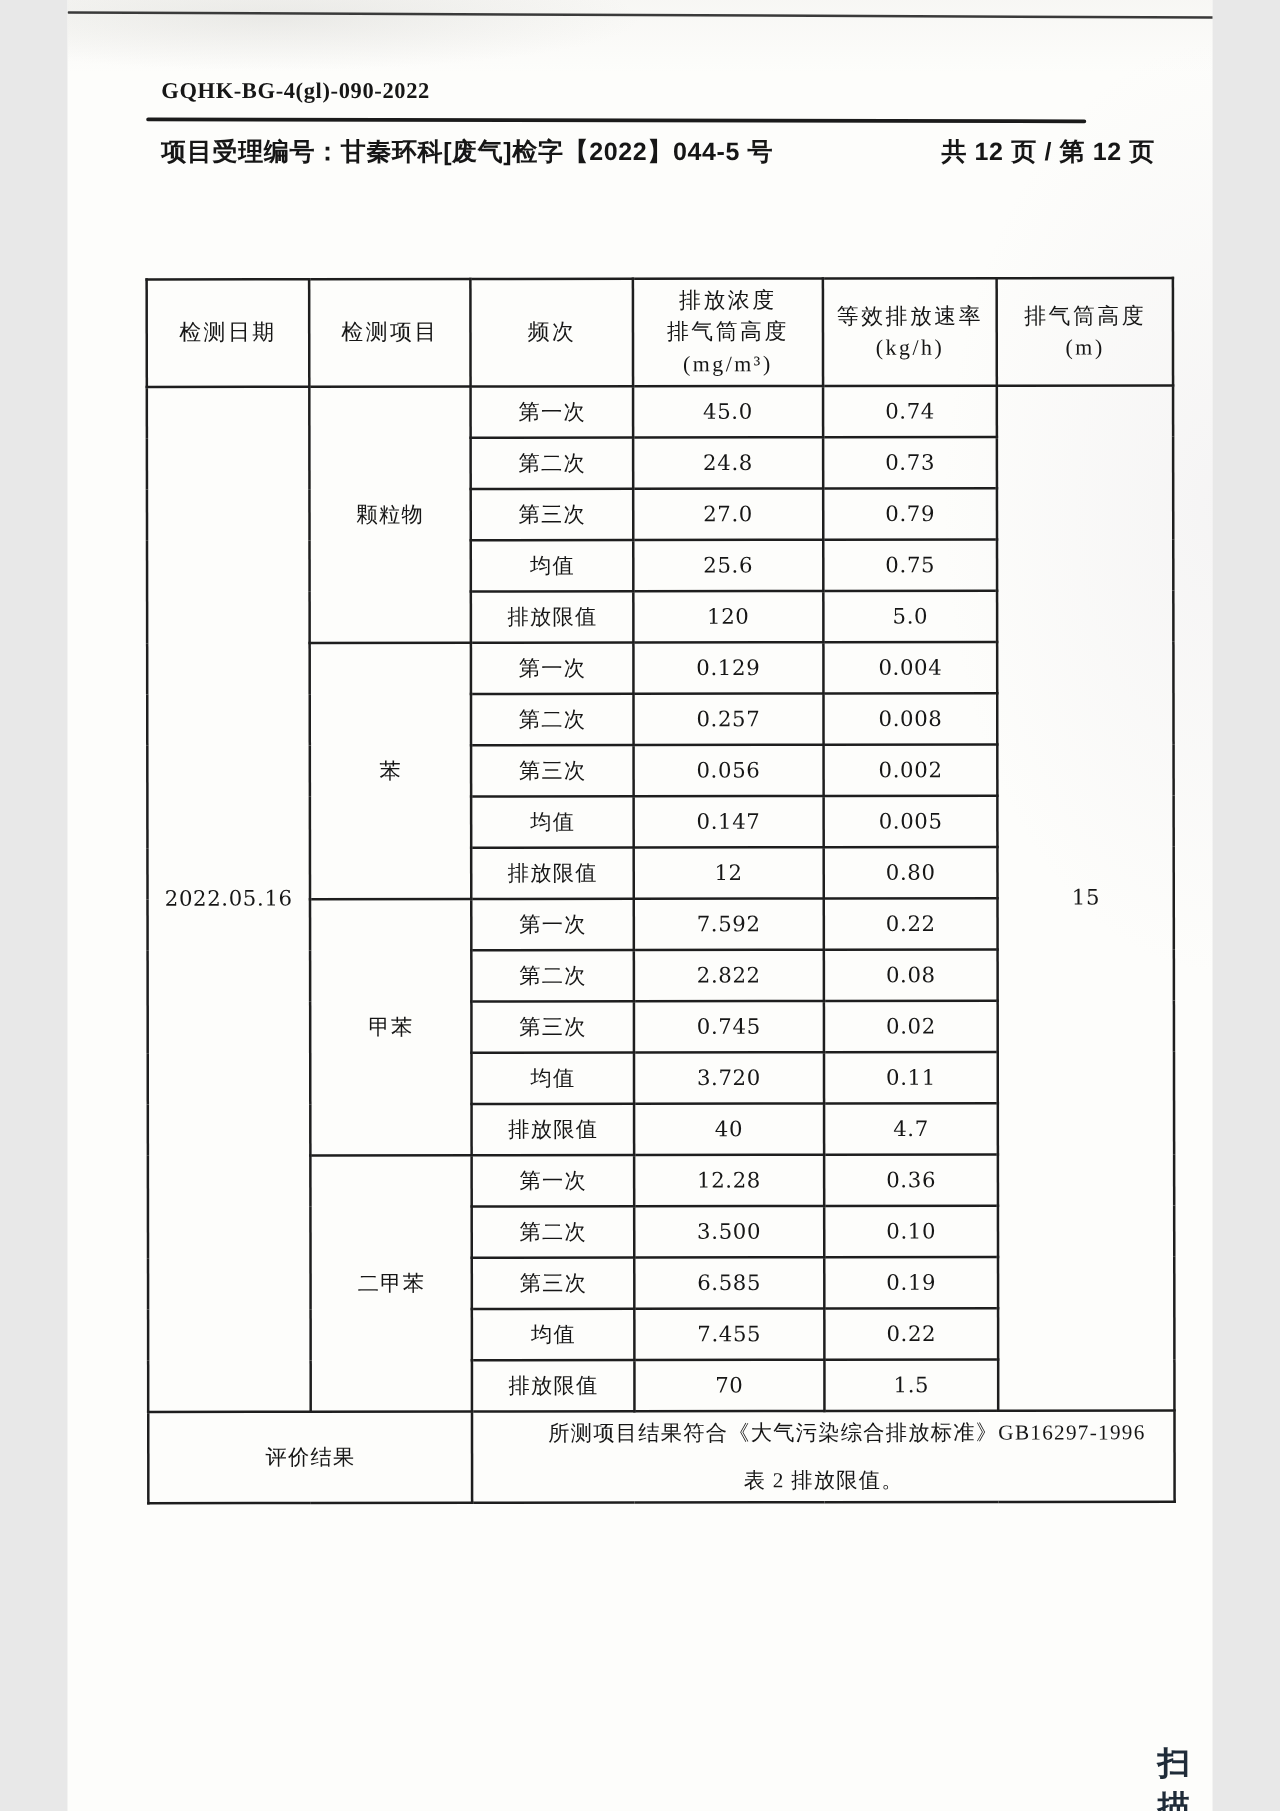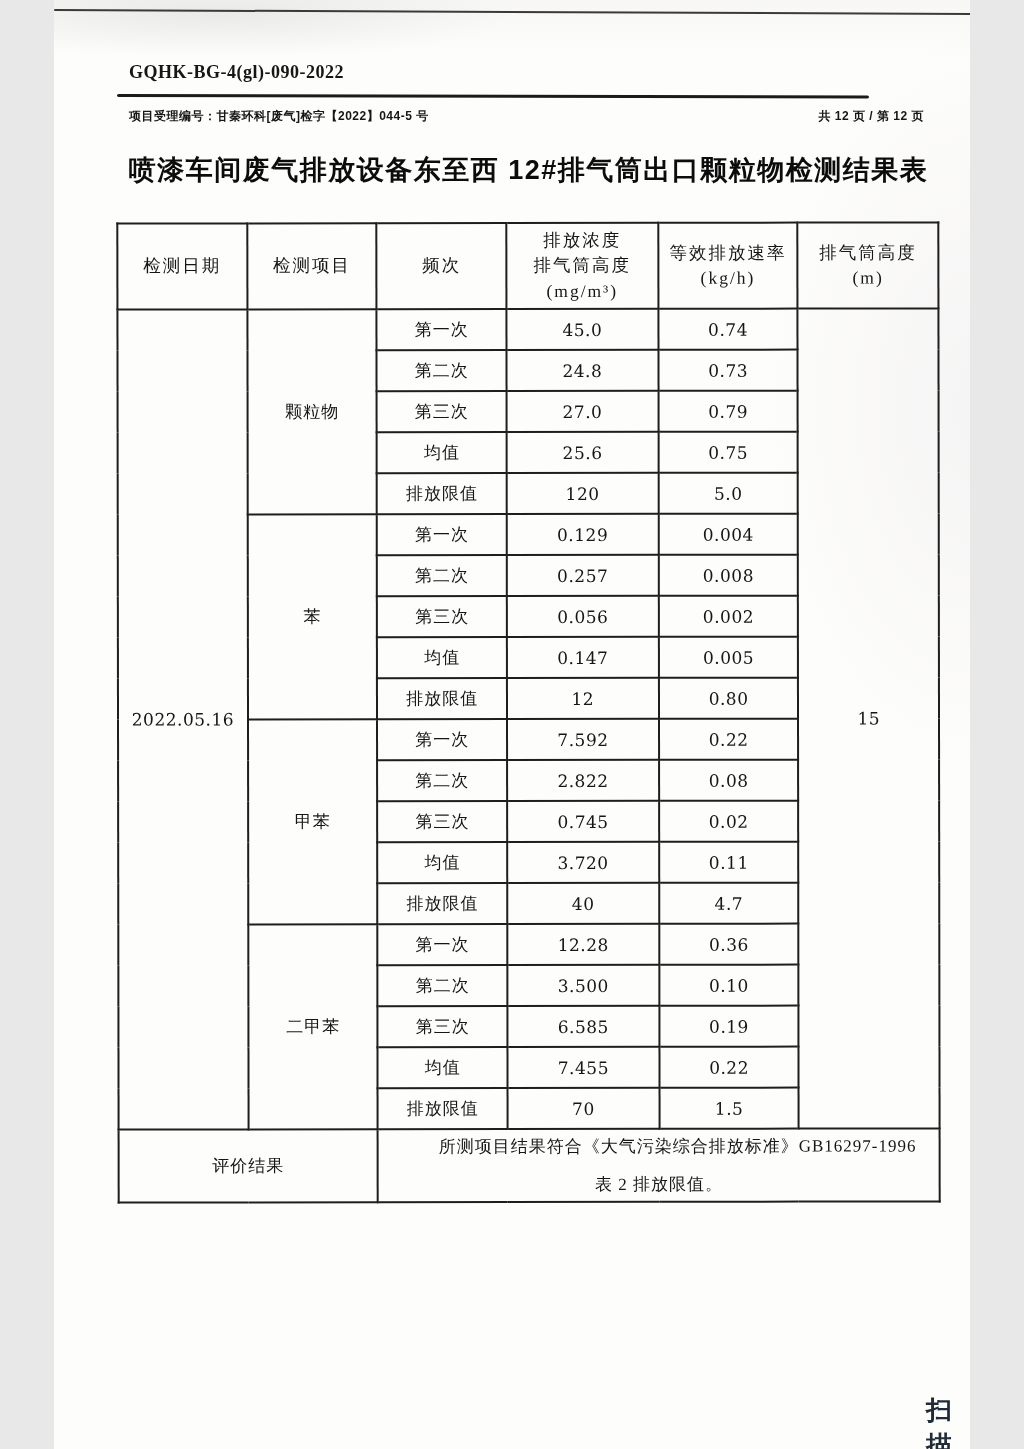--- a/index.html
+++ b/index.html
@@ -39,21 +39,21 @@
   }
   .header-rule{
     position:absolute;left:63px;top:94px;width:752px;height:3px;
     background:#1b1b1b;border-radius:2px;
     transform:rotate(0.12deg);transform-origin:left center;
   }
   .meta-row{
     position:absolute;left:75px;top:108px;width:795px;
     display:flex;justify-content:space-between;align-items:baseline;
     font-family:"Liberation Sans", sans-serif;
-    font-size:12px;font-weight:bold;letter-spacing:0.5px;gap:20px;
+    font-size:20px;font-weight:bold;letter-spacing:0.5px;gap:20px;
   }
   .page-title{
     position:absolute;left:63px;top:152px;width:823px;
     text-align:center;
     font-family:"Liberation Sans", sans-serif;
     font-size:27px;font-weight:bold;letter-spacing:1.5px;
     color:#0c0c0c;
   }
   .result-table{
     position:absolute;left:63px;top:222px;
@@ -127,21 +127,20 @@
   <div class="scan-corner-mark"></div>
 
   <div class="doc-number">GQHK-BG-4(gl)-090-2022</div>
   <div class="header-rule"></div>
 
   <div class="meta-row">
     <span>项目受理编号：甘秦环科[废气]检字【2022】044-5 号</span>
     <span>共 12 页 / 第 12 页</span>
   </div>
 
-  <div class="page-title">喷漆车间废气排放设备东至西 12#排气筒出口颗粒物检测结果表</div>
 
   <table class="result-table">
     <colgroup>
       <col style="width:130px">
         <col style="width:130px">
         <col style="width:130px">
       <col style="width:152px">
         <col style="width:140px">
         <col style="width:141px">
     </colgroup>

